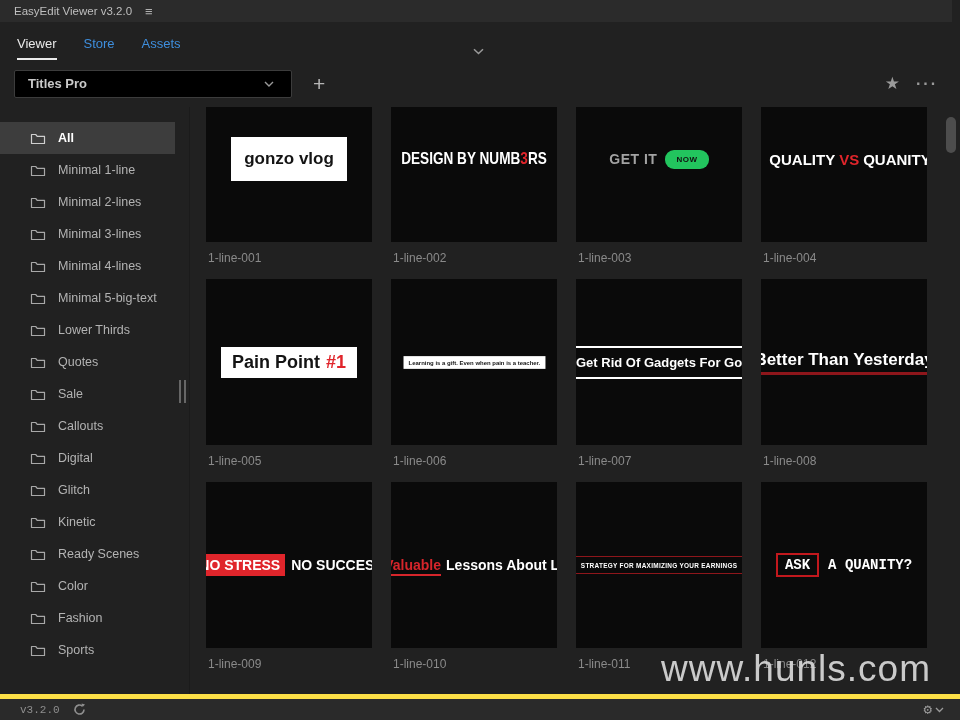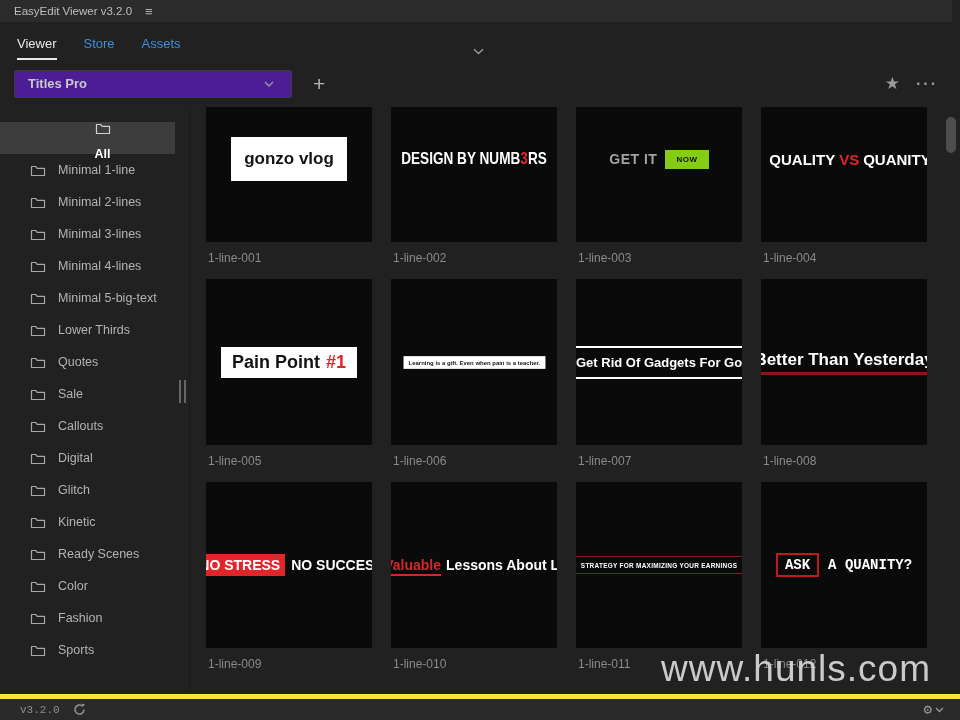--- a/index.html
+++ b/index.html
@@ -16,52 +16,52 @@
   .titlebar .menu-icon { margin-left:13px; font-size:13px; color:#b0b0b0; cursor:pointer; line-height:1; }
   
   .tabbar { position:absolute; top:22px; left:0; right:0; height:38px;
     display:flex; align-items:flex-end; padding-left:17px; gap:27px; }
   .tab { font-size:13px; color:#3e8edd; padding-bottom:9px; cursor:pointer; }
   .tab.active { color:#e9e9e9; border-bottom:2px solid #eaeaea; padding-bottom:7px; }
   .tabbar-chevron { position:absolute; left:473px; top:41px; cursor:pointer; }
   
   .toolbar { position:absolute; top:60px; left:0; right:0; height:47px;
     display:flex; align-items:center; padding:0 22px 0 14px; }
-  .dropdown { width:278px; height:28px; background:#4c1d95; border:1px solid #3c3c3c;
+  .dropdown { width:278px; height:28px; background:#000000; border:1px solid #3c3c3c;
     border-radius:2px; display:flex; align-items:center; justify-content:space-between;
     padding:0 17px 0 13px; cursor:pointer; }
   .dropdown .dd-label { font-size:13px; font-weight:bold; color:#c9c9c9; }
   .plus-btn { margin-left:21px; font-size:21px; font-weight:400; color:#b5b5b5; cursor:pointer; line-height:1; }
   .toolbar-right { margin-left:auto; display:flex; align-items:center; gap:16px; }
   .star-btn { font-size:17px; color:#9a9a9a; cursor:pointer; line-height:1; }
   .more-btn { font-size:16px; font-weight:bold; letter-spacing:2px; color:#9a9a9a; cursor:pointer; line-height:1; }
   
   .content { position:absolute; top:107px; left:0; right:0; bottom:26px; display:flex; overflow:hidden; }
   .sidebar { width:190px; flex:none; padding-top:15px; position:relative; border-right:1px solid #1b1b1b; }
   .side-item { width:175px; height:32px; display:flex; align-items:center;
     padding-left:30px; gap:12px; font-size:12.5px; color:#b3b3b3; cursor:pointer; }
-  .side-item.selected { background:#3d3d3d; color:#ffffff; font-weight:bold;flex-direction:column; }
+  .side-item.selected { background:#3d3d3d; color:#ffffff; font-weight:bold; }
   .side-item svg { flex:none; }
   .resize-handle { position:absolute; right:3px; top:273px; display:flex; gap:3px; cursor:col-resize; }
   .resize-handle i { display:block; width:2px; height:23px; background:#666; }
   
   .grid-viewport { flex:1; position:relative; overflow:hidden; }
   .grid { margin:-31px 0 0 16px; display:grid; grid-template-columns:repeat(4,166px);
     column-gap:19px; row-gap:14px; }
   .thumb { width:166px; height:166px; background:#0a0a0a; display:flex;
     align-items:center; justify-content:center; overflow:hidden; cursor:pointer; }
   .cap { margin:9px 0 0 2px; height:14px; font-size:12px; color:#8a8a8a; }
   
   .d-box   { background:#fff; color:#141414; font-weight:700; font-size:17px; padding:12px 13px; white-space:nowrap; }
   .d-cond  { color:#fff; font-weight:700; font-size:17px; white-space:nowrap; transform:scaleX(.8); }
   .d-cond .accent { color:#e0252b; }
   .d-getit { display:flex; align-items:center; gap:8px; }
   .d-getit .txt { color:#a3a3a3; font-weight:800; font-size:14px; letter-spacing:.5px; white-space:nowrap; }
-  .d-getit .pill { background:#84cc16; color:#111; font-weight:800; font-size:8px;
-    border-radius:0; padding:5px 11px; letter-spacing:.6px; }
+  .d-getit .pill { background:#22c55e; color:#111; font-weight:800; font-size:8px;
+    border-radius:9px; padding:5px 11px; letter-spacing:.6px; }
   .d-vs { color:#fff; font-weight:800; font-size:15px; white-space:nowrap;margin-left:12px; }
   .d-vs .accent { color:#e0252b; margin:0 4px; }
   .d-pain { background:#fff; color:#141414; font-weight:800; font-size:18px; padding:5px 11px; white-space:nowrap; }
   .d-pain .accent { color:#e0252b; margin-left:6px; }
   .d-strip { background:#fff; color:#141414; font-weight:700; font-size:7px;
     padding:4px 6px; white-space:nowrap; transform:scale(.85); }
   .d-lines { width:100%; border-top:2px solid #fff; border-bottom:2px solid #fff;
     padding:7px 0; text-align:center; color:#fff; font-weight:700; font-size:13px; white-space:nowrap; }
   .d-under { color:#fff; font-weight:800; font-size:17px; border-bottom:3px solid #8e161b;
     padding-bottom:2px; white-space:nowrap; }

